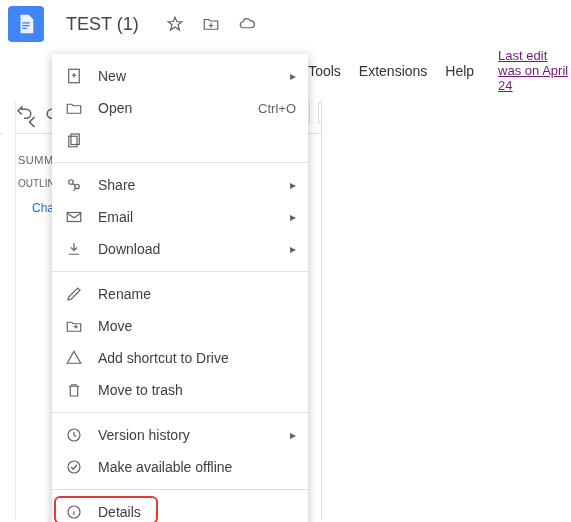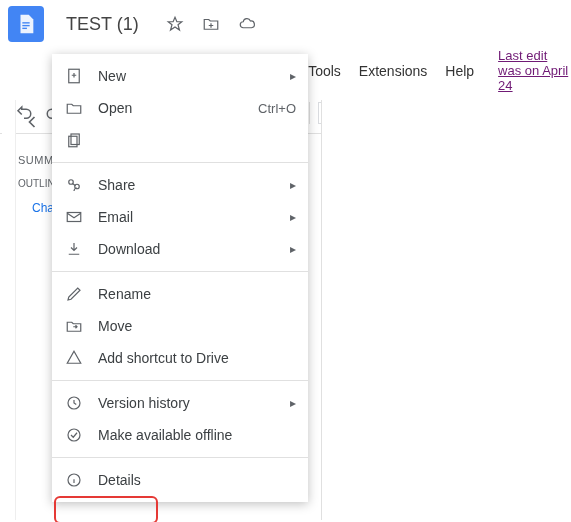--- a/index.html
+++ b/index.html
@@ -223,20 +223,28 @@
     <span class="fm-label">Move</span>
   </div>
   <div class="fm-item">
     <span class="fm-icon">
         <svg viewBox="0 0 24 24">
           <path d="M12 3l9 16H3z"></path>
         </svg>
       </span>
     <span class="fm-label">Add shortcut to Drive</span>
   </div>
+  <div class="fm-item">
+    <span class="fm-icon">
+        <svg viewBox="0 0 24 24">
+          <path d="M5 7h14M9 7V5h6v2M7 7v13h10V7"></path>
+        </svg>
+      </span>
+    <span class="fm-label">Move to trash</span>
+  </div>
   <div class="fm-sep"></div>
   <div class="fm-item">
     <span class="fm-icon">
         <svg viewBox="0 0 24 24">
           <circle cx="12" cy="12" r="8"></circle>
           <path d="M12 8v4l3 2"></path>
         </svg>
       </span>
     <span class="fm-label">Version history</span>
     <span class="fm-arrow">▸</span>

